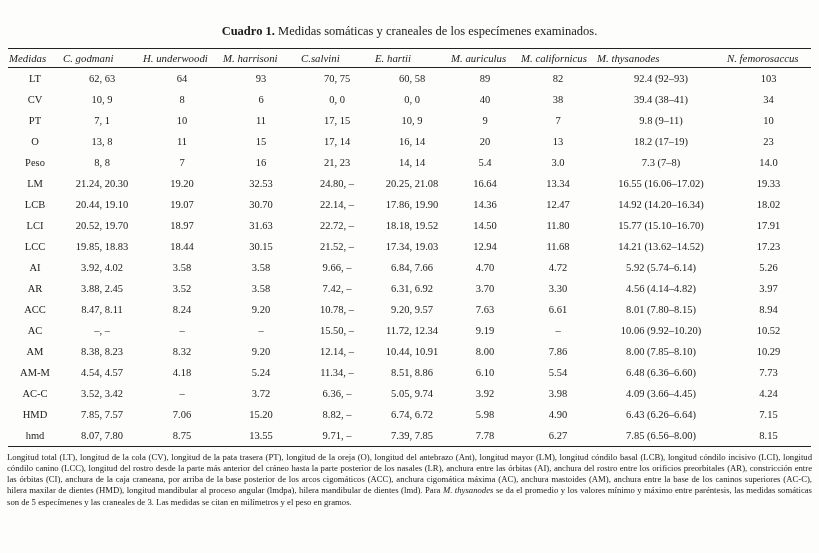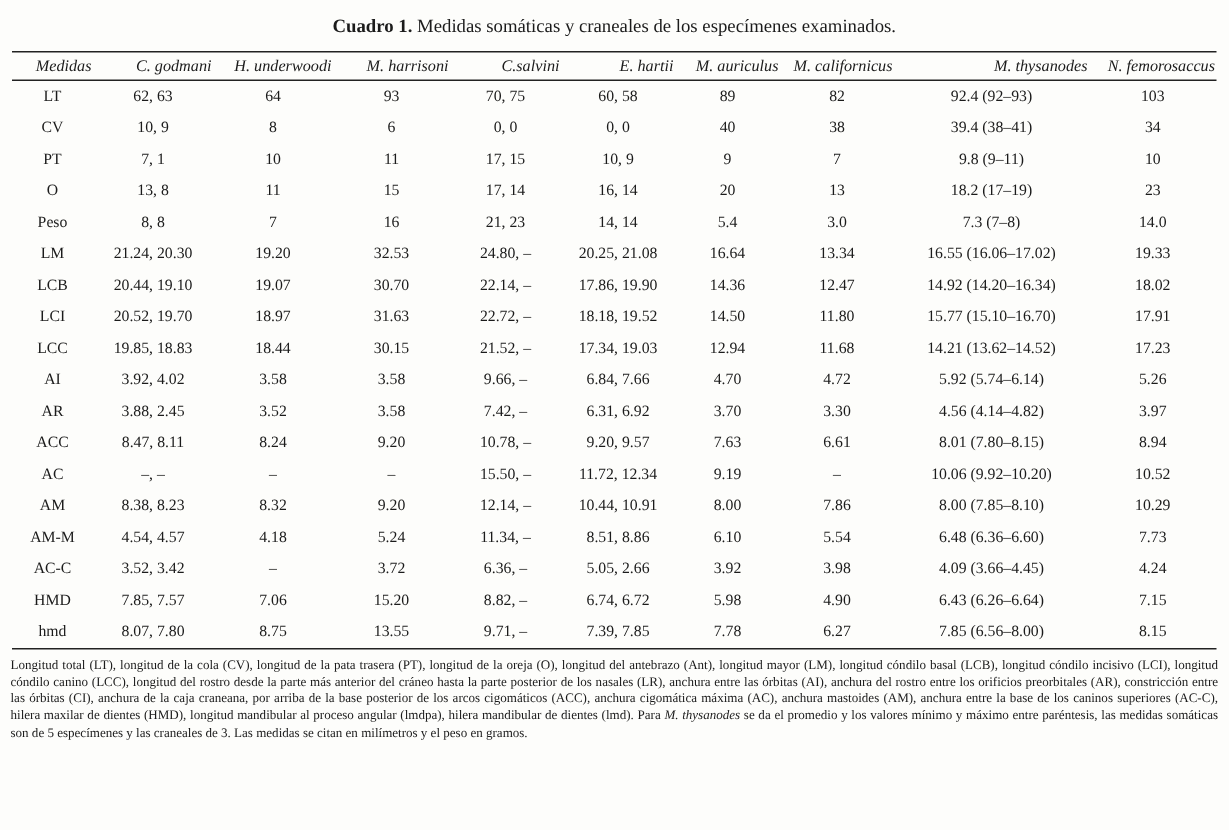--- a/index.html
+++ b/index.html
@@ -9,21 +9,21 @@
     width: 819px;
     height: 553px;
     overflow: hidden;
     font-family: "Liberation Serif", serif;
     color: #1b1b1b;
   }
   .page {
     width: 819px;
     height: 553px;
     box-sizing: border-box;
-    padding-top: 10px;
+    padding-top: 24px;
   }
   .caption {
     text-align: center;
     font-size: 12.5px;
     margin: 0 0 9px 0;
   }
   .caption .caption-label { font-weight: bold; }
   table.measurements {
     border-collapse: collapse;
     table-layout: fixed;
@@ -38,21 +38,21 @@
   col.col-4 { width: 74px; }
   col.col-5 { width: 76px; }
   col.col-6 { width: 70px; }
   col.col-7 { width: 76px; }
   col.col-8 { width: 130px; }
   col.col-9 { width: 85px; }
   thead th {
     font-style: italic;
     font-weight: normal;
     font-size: 10.8px;
-    text-align: right;
+    text-align: left;
     border-top: 1.2px solid #222;
     border-bottom: 1.2px solid #222;
     padding: 3px 1px;
     white-space: nowrap;
     overflow: hidden;
   }
   tbody td {
     text-align: center;
     font-size: 10.5px;
     height: 21px;
@@ -286,21 +286,21 @@
           <td>5.54</td>
           <td>6.48 (6.36–6.60)</td>
           <td>7.73</td>
         </tr>
         <tr>
           <td>AC-C</td>
           <td>3.52, 3.42</td>
           <td>–</td>
           <td>3.72</td>
           <td>6.36, –</td>
-          <td>5.05, 2.66</td>
+          <td>5.05, 9.74</td>
           <td>3.92</td>
           <td>3.98</td>
           <td>4.09 (3.66–4.45)</td>
           <td>4.24</td>
         </tr>
         <tr>
           <td>HMD</td>
           <td>7.85, 7.57</td>
           <td>7.06</td>
           <td>15.20</td>

